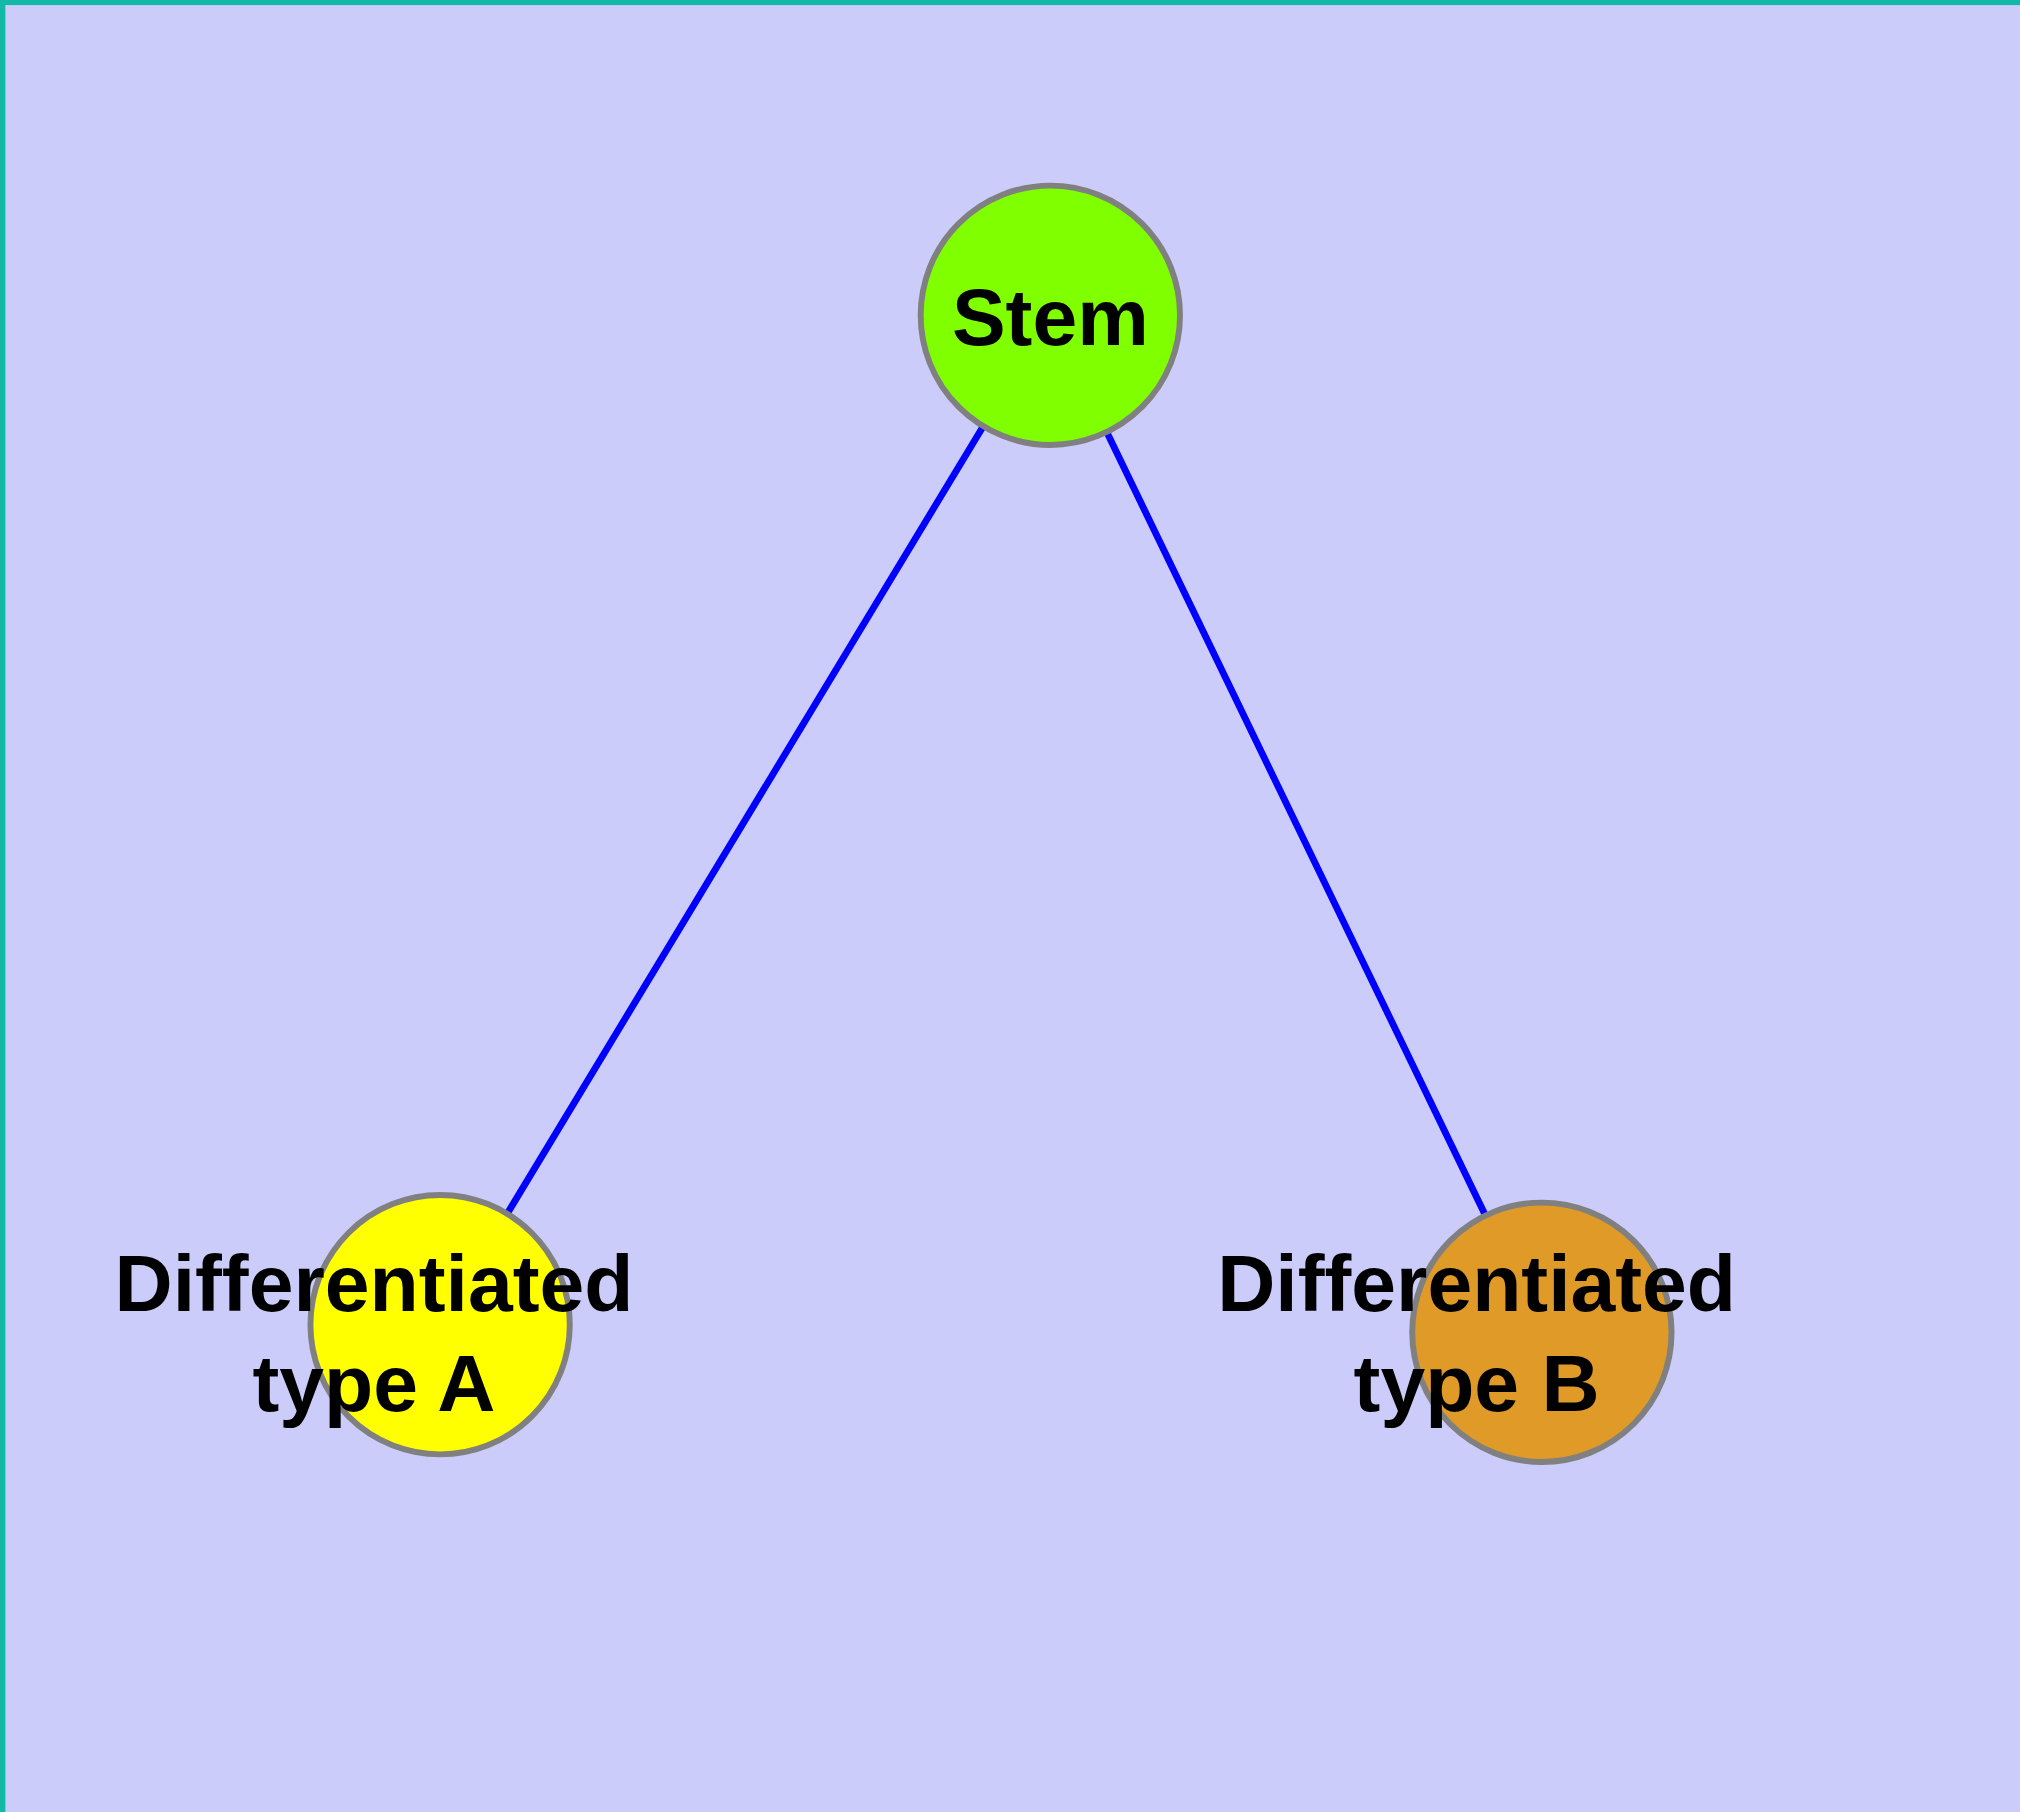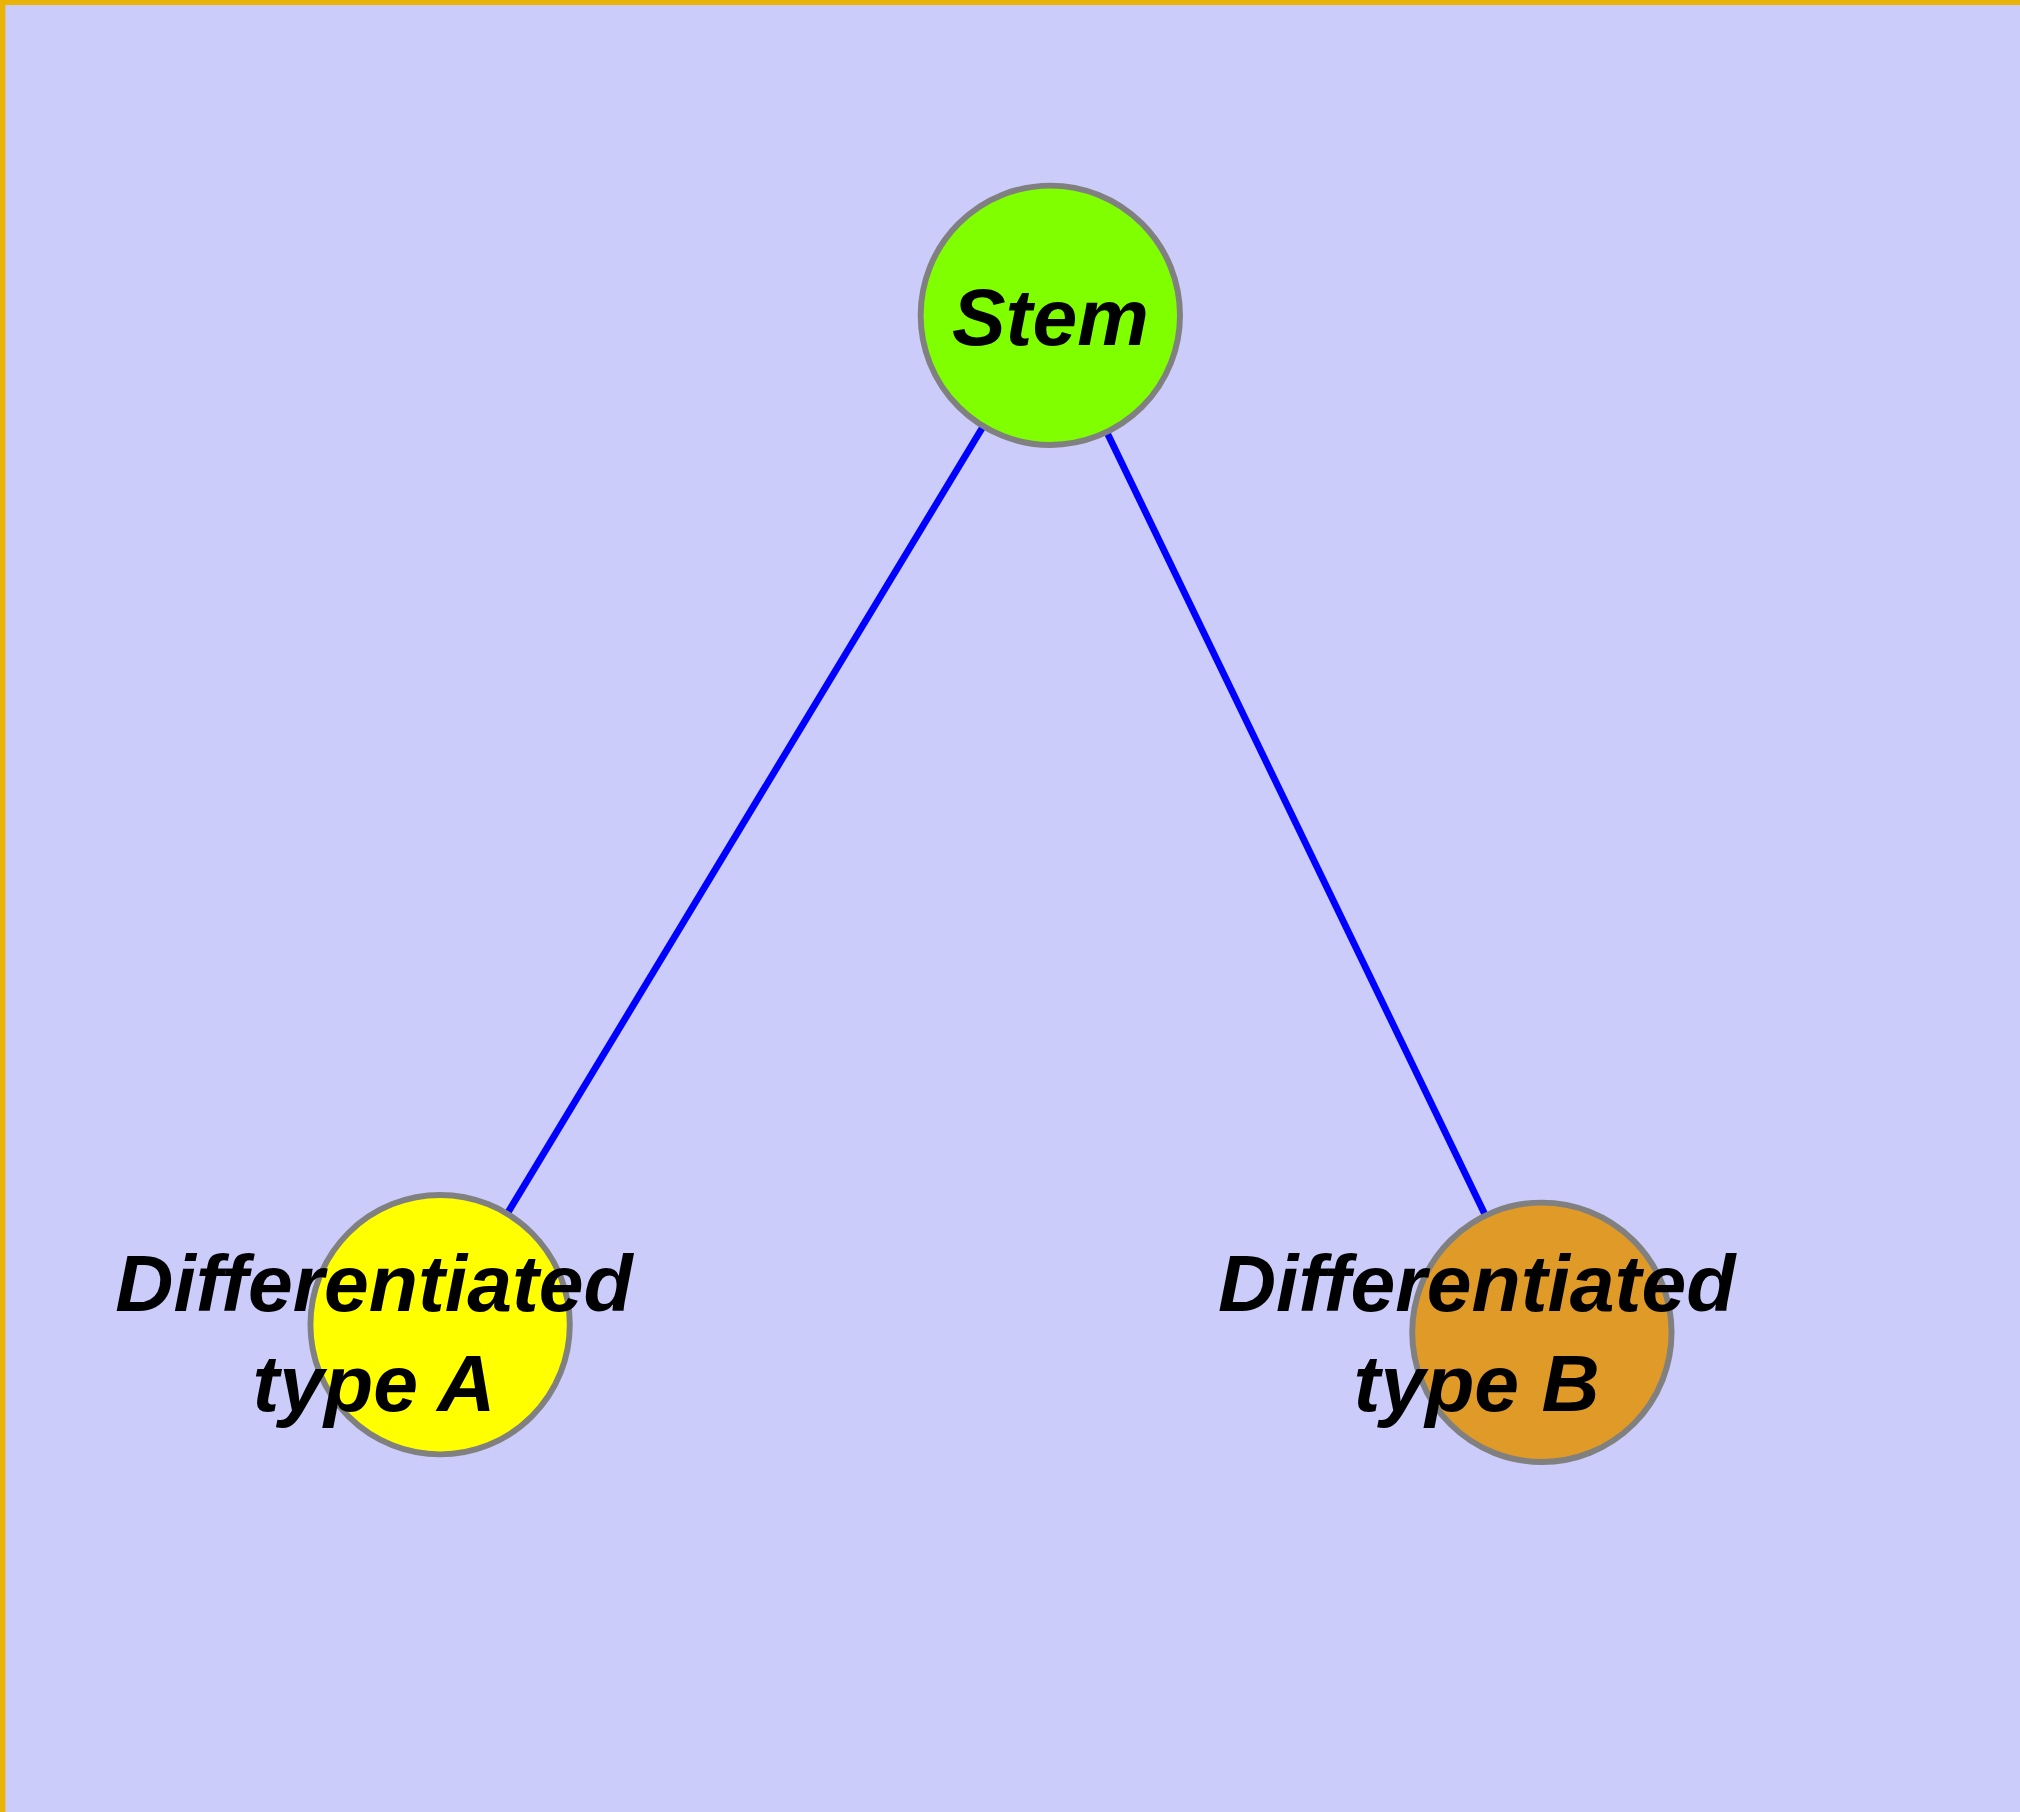--- a/index.html
+++ b/index.html
@@ -39,21 +39,21 @@
     font-family: "Liberation Sans", sans-serif;
     font-weight: bold;
     fill: #000000;
     text-anchor: middle;
     dominant-baseline: alphabetic;
   }
 </style>
 </head>
 <body style="width: 2021px; height: 1812px;">
 
-<div id="canvas-root" style="width: 2021px; height: 1812px; background: #eab308; font-style: italic;">
+<div id="canvas-root" style="width: 2021px; height: 1812px; background: #14b8a6;">
   <svg id="graph-svg" width="2021" height="1812" viewBox="0 0 2384 2138" xmlns="http://www.w3.org/2000/svg">
     <rect id="bg-rect" x="6" y="6" width="2378" height="2132" fill="#ccccfb"></rect>
     <g id="edges-layer">
         <line class="edge-line" x1="1239" y1="372" x2="519" y2="1563" stroke="#0000ff" stroke-width="8"></line>
         <line class="edge-line" x1="1239" y1="372" x2="1819" y2="1572" stroke="#0000ff" stroke-width="8"></line>
       </g>
     <g id="nodes-layer">
         <circle class="node-circle" cx="1239" cy="372" r="153" fill="#7fff00" stroke="#808080" stroke-width="7"></circle>
         <circle class="node-circle" cx="519" cy="1563" r="153" fill="#ffff00" stroke="#808080" stroke-width="7"></circle>
         <circle class="node-circle" cx="1819" cy="1572" r="153" fill="#e09a28" stroke="#808080" stroke-width="7"></circle>

